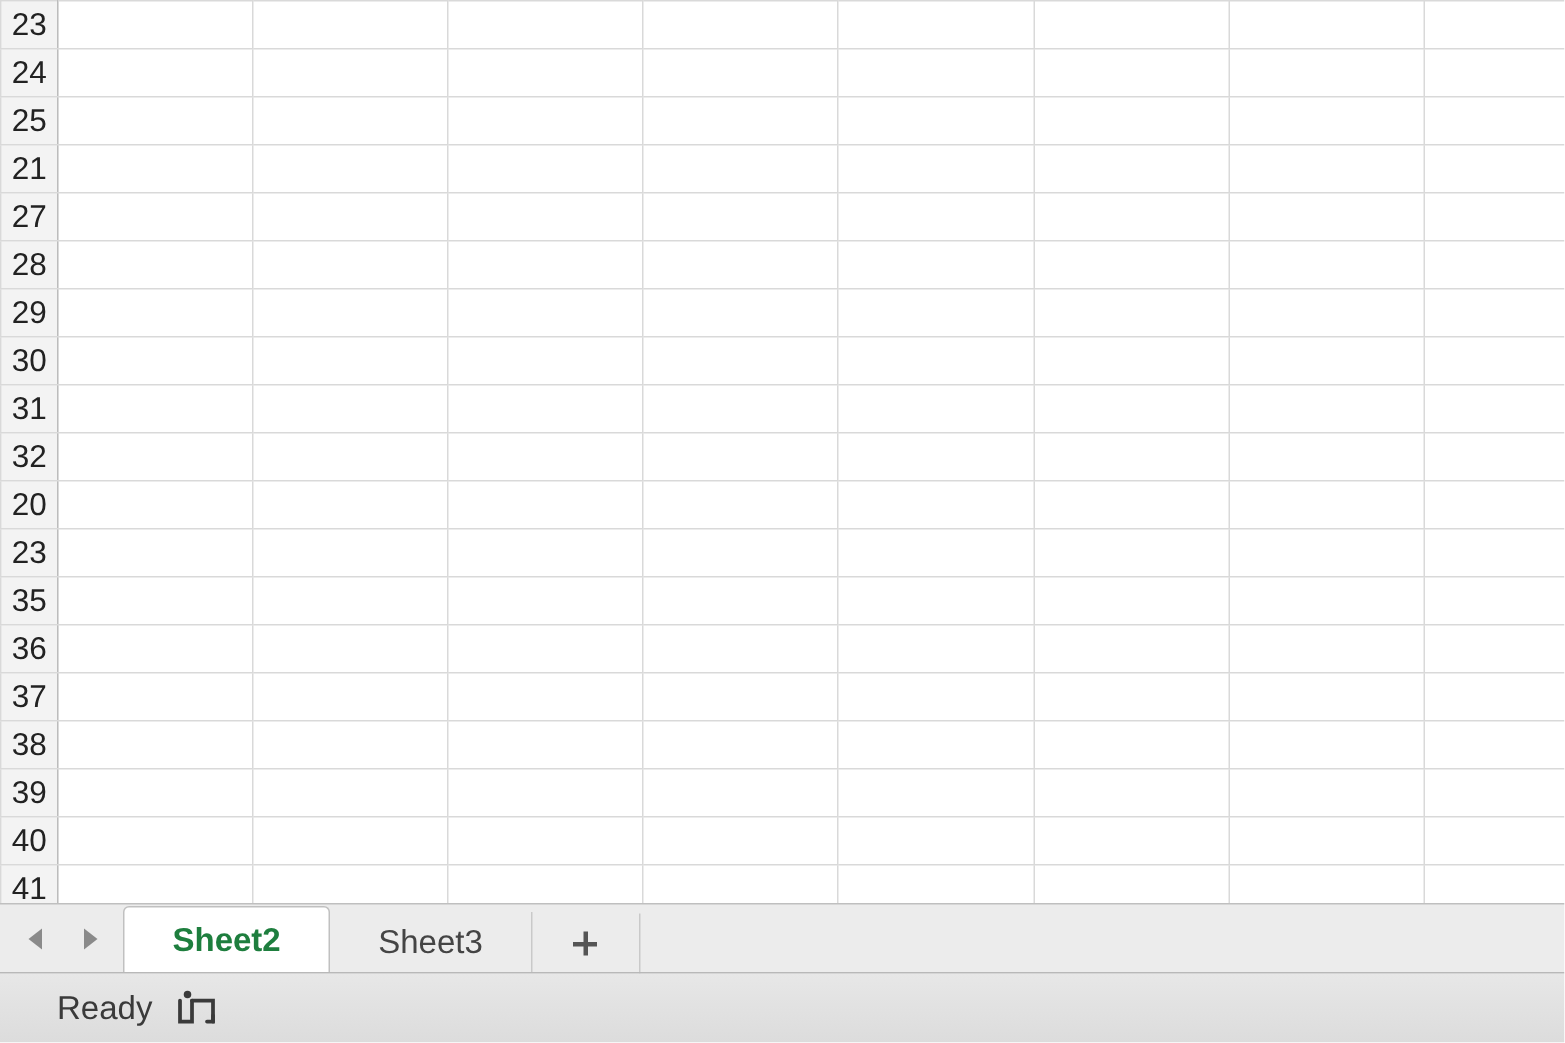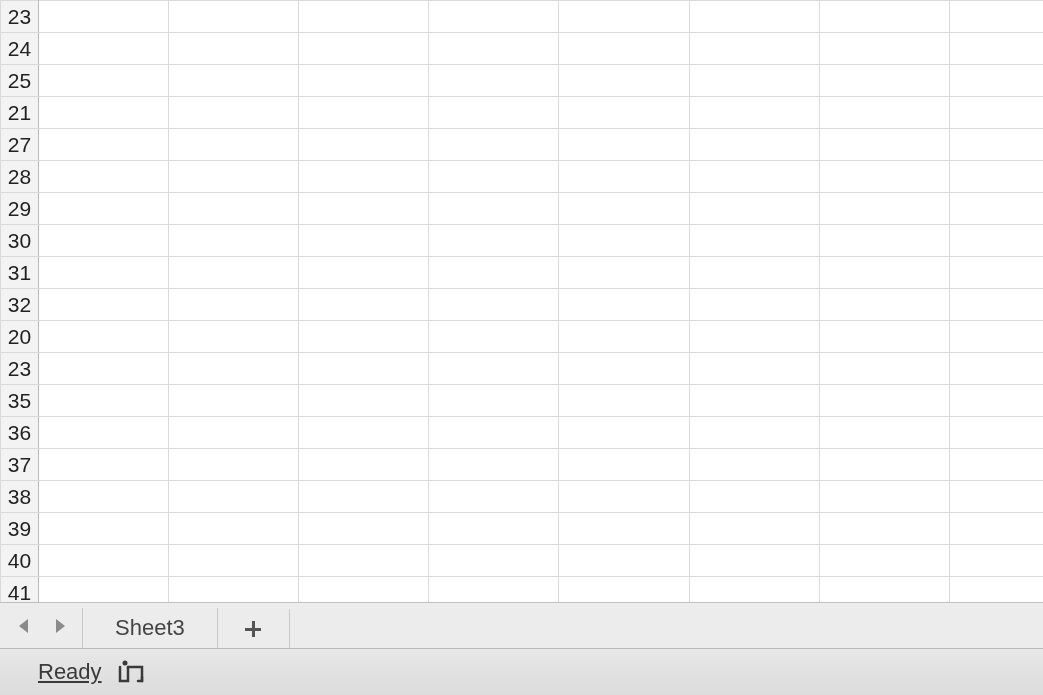--- a/index.html
+++ b/index.html
@@ -50,21 +50,21 @@
       border-right:1px solid #c9c9c9; color:#555; font-size:26px;
     }
     .tabbar-remainder { flex:1; }
 
     
     .statusbar {
       height: 47px; display:flex; align-items:center; gap: 14px;
       padding-left: 38px;
       background: linear-gradient(#e7e7e7, #dcdcdc);
       border-top: 1px solid #b8b8b8;
-      font-size: 22px; color:#3a3a3a;text-decoration:underline;
+      font-size: 22px; color:#3a3a3a;
     }
     .accessibility-icon { display:flex; align-items:center; color:#3a3a3a; }
   </style>
 </head>
 <body>
 
 <div class="app">
 
   <div class="grid-area">
     <table class="grid">
@@ -289,20 +289,23 @@
             <polygon points="11,1 11,15 2,8" fill="#8a8a8a"></polygon>
           </svg>
       </div>
       <div class="nav-btn">
         <svg width="14" height="16" viewBox="0 0 14 16">
             <polygon points="3,1 3,15 12,8" fill="#8a8a8a"></polygon>
           </svg>
       </div>
     </div>
     <div class="tabs" id="tabs">
+        <div class="tab active">
+          <span>Sheet2</span>
+        </div>
         <div class="tab">
           <span>Sheet3</span>
         </div>
       </div>
     <div class="addtab">
       <svg width="20" height="20" viewBox="0 0 20 20">
           <rect x="9" y="2" width="3" height="16" fill="#555"></rect>
           <rect x="2" y="9" width="16" height="3" fill="#555"></rect>
         </svg>
     </div>

